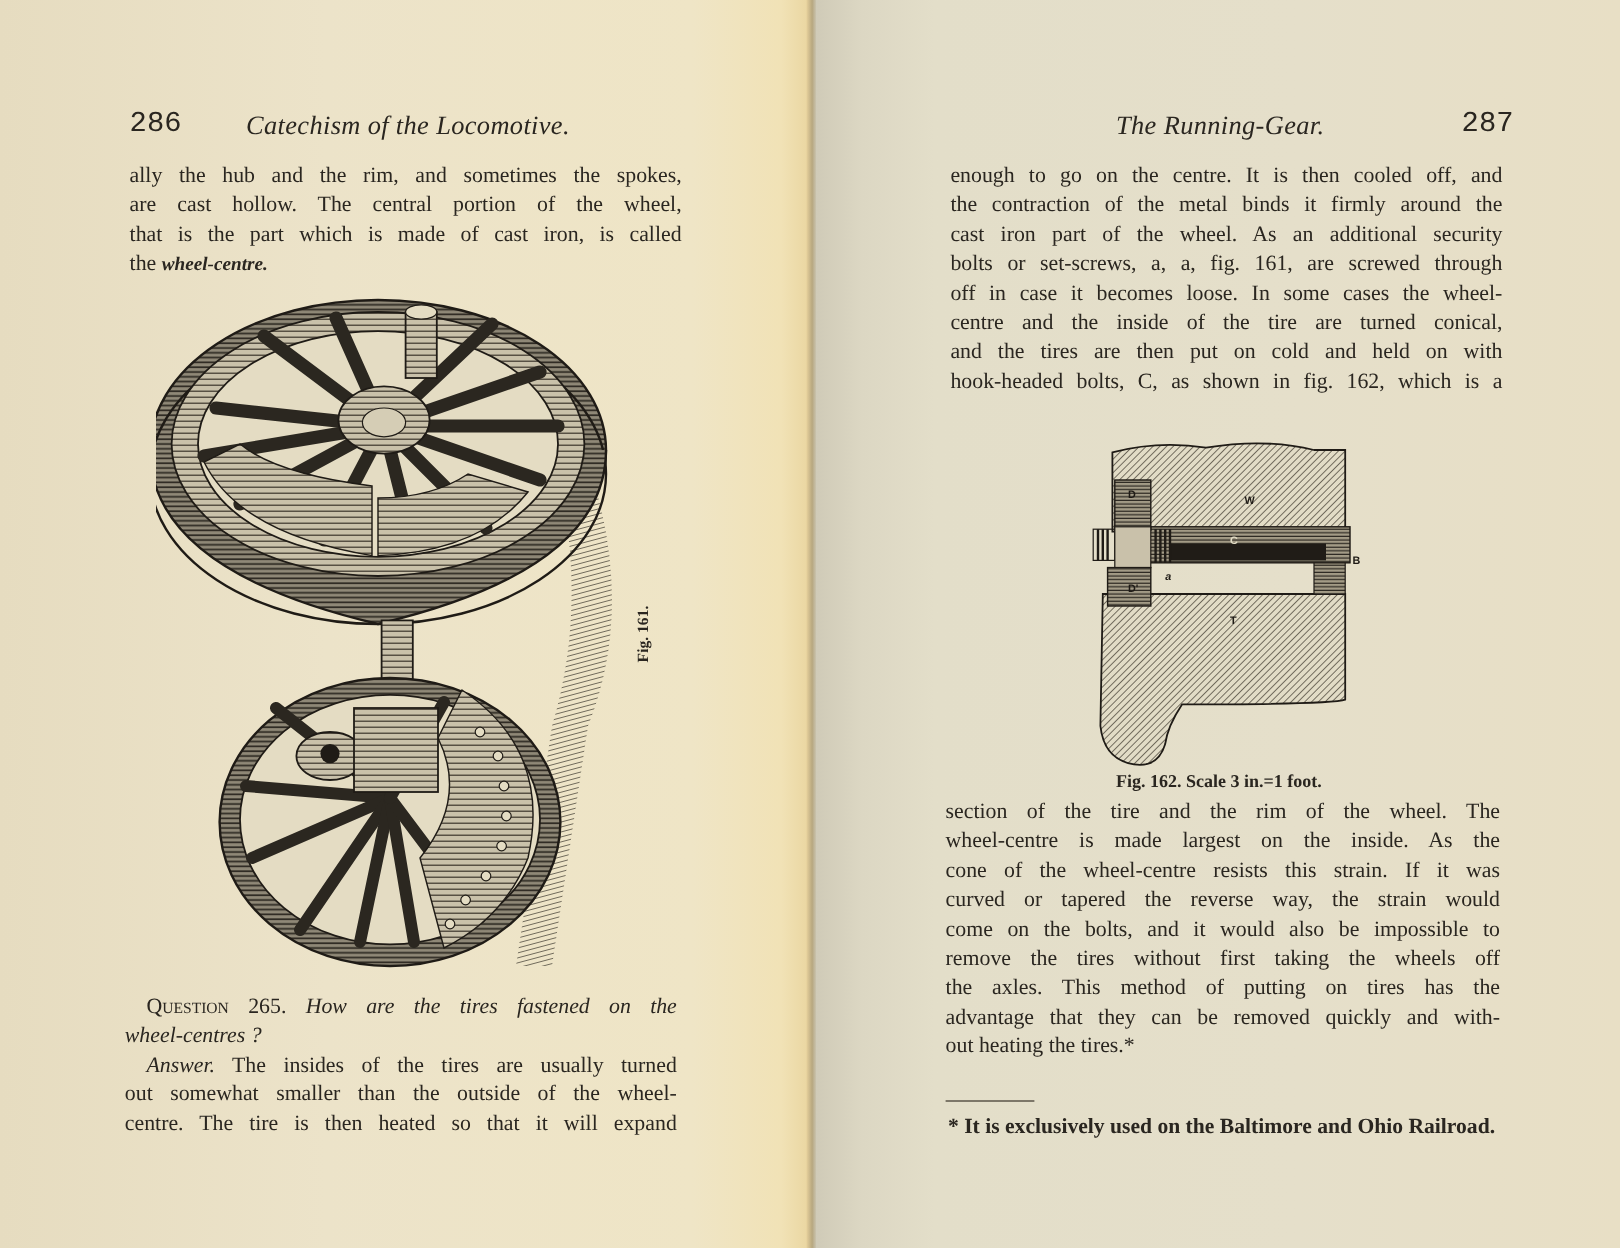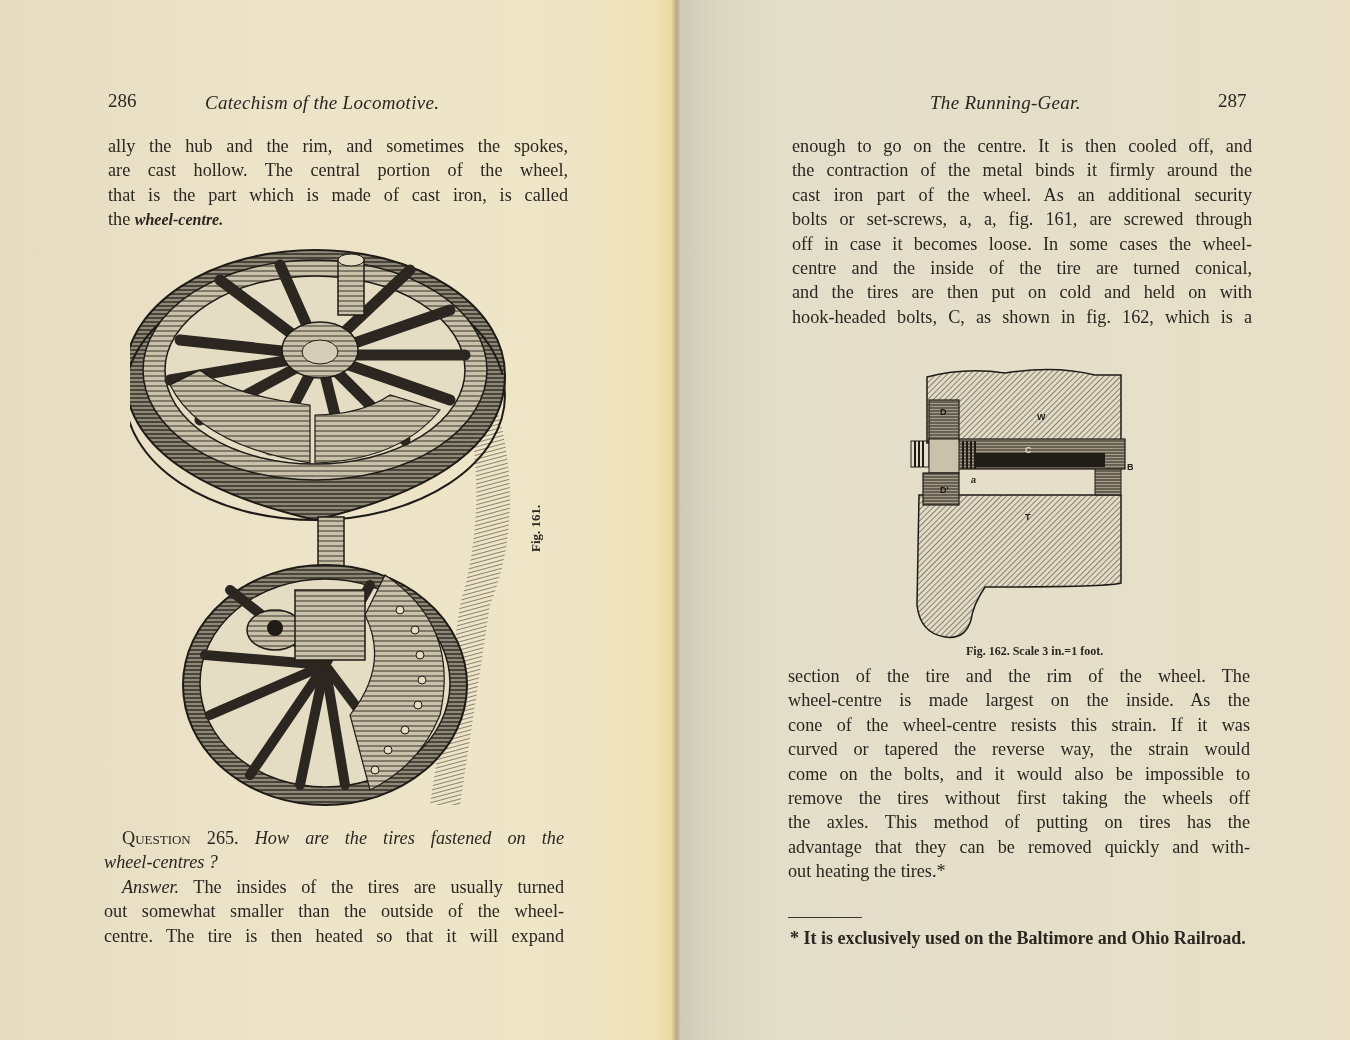--- a/index.html
+++ b/index.html
@@ -1,29 +1,29 @@
 <!DOCTYPE html>
 <html><head>
 <meta charset="utf-8">
 <style>
   html,body{margin:0;padding:0;}
   body{width:1350px;height:1040px;overflow:hidden;background:#d9d4c0;position:relative;font-family:"DejaVu Serif","Liberation Serif",serif;color:#2a2620;}
   .page{position:absolute;top:0;height:1040px;}
   .left-page{left:0;width:678px;background:linear-gradient(90deg,#e6dcc0 0%,#ece3c9 40%,#efe5c6 85%,#f1e2b6 96%,#e9d49d 100%);}
   .right-page{left:678px;width:672px;background:linear-gradient(90deg,#cfcab7 0%,#dcd7c3 6%,#e3dec9 15%,#e5dfca 60%,#e8dfc5 100%);}
   .gutter-edge{position:absolute;left:672px;top:0;width:8px;height:1040px;background:linear-gradient(90deg,#e7d19c,#b7a77f 60%,#c9c3ae);}
-  .runhead{position:absolute;top:92px;font-size:19px;font-family:"Liberation Serif",serif;}
-  .pnum{position:absolute;top:90px;font-size:19px;font-family:Liberation Serif, serif;}
+  .runhead{position:absolute;top:92px;font-size:22px;font-family:"Liberation Serif",serif;}
+  .pnum{position:absolute;top:90px;font-size:24px;font-family:Liberation Mono, monospace;}
   .title{font-style:italic;letter-spacing:0.3px;}
   .para{position:absolute;font-family:"Liberation Serif",serif;font-size:18.2px;line-height:24.4px;text-align:justify;}
   .para span.line{display:block;text-align:justify;text-align-last:justify;white-space:nowrap;}
   .para span.line.last{text-align-last:left;}
   em{}
   .sc{font-variant:small-caps;margin-top:25px;}
-  .fig-caption{position:absolute;font-family:"Liberation Serif",serif;font-weight:bold;font-size:12px;margin-left:36px;}
+  .fig-caption{position:absolute;font-family:"Liberation Serif",serif;font-weight:bold;font-size:15px;}
   .rot-cap{position:absolute;left:520px;top:500px;transform:rotate(-90deg);transform-origin:left top;font-family:"Liberation Serif",serif;font-weight:bold;font-size:13px;}
   .footnote{position:absolute;left:790px;top:928px;font-family:"Liberation Serif",serif;font-weight:bold;font-size:18px;}
   .fn-rule{position:absolute;left:788px;top:917px;width:74px;border-top:1px solid #3a342a;}
   svg{position:absolute;}
 </style>
 </head>
 <body>
 
 <div class="page left-page"></div>
 <div class="page right-page"></div>

